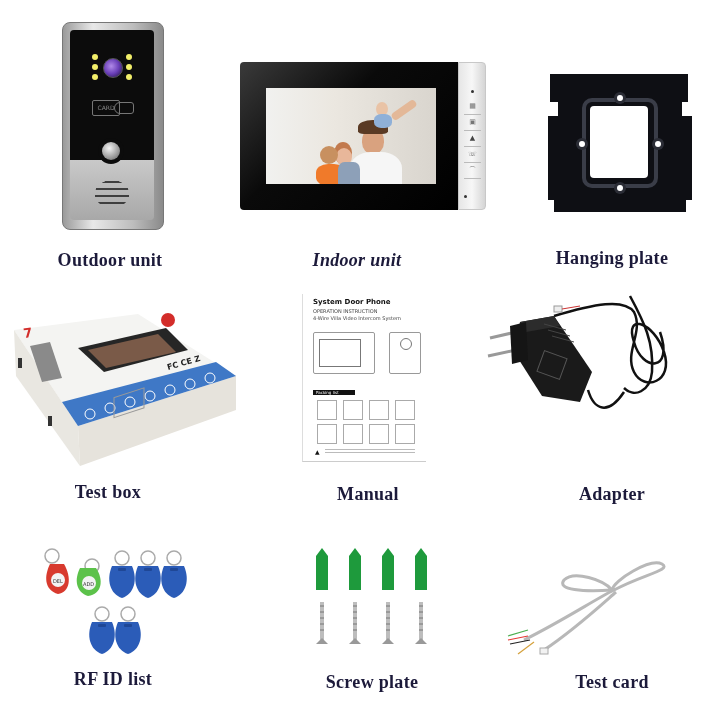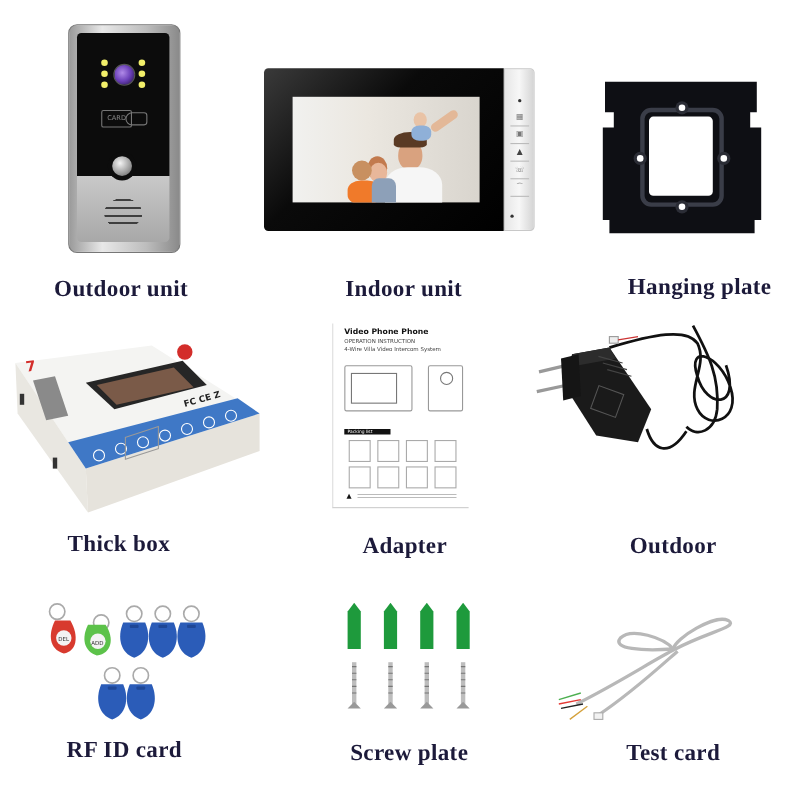--- a/index.html
+++ b/index.html
@@ -1,18 +1,18 @@
 <!DOCTYPE html>
 <html><head>
 <meta charset="utf-8">
 <style>
   html,body{margin:0;padding:0;background:#ffffff;}
   body{width:720px;height:720px;position:relative;overflow:hidden;font-family:"Liberation Serif","DejaVu Serif",serif;}
   .cell{position:absolute;}
-  .label{position:absolute;font-family:"Liberation Serif","DejaVu Serif",serif;font-weight:bold;color:#1c1a3a;font-size:21px;letter-spacing:0.3px;white-space:nowrap;transform:translateX(-50%);}
+  .label{position:absolute;font-family:"Liberation Serif","DejaVu Serif",serif;font-weight:bold;color:#1c1a3a;font-size:18px;letter-spacing:0.3px;white-space:nowrap;transform:translateX(-50%);}
   .abs{position:absolute;}
 </style>
 </head>
 <body>
 
 <div class="cell" style="left:62px;top:22px;width:102px;height:208px;">
   <div class="abs" style="left:0;top:0;width:100px;height:206px;border-radius:8px;background:linear-gradient(90deg,#9a9a9a,#e8e8e8 30%,#bdbdbd 70%,#8a8a8a);border:1px solid #777;"></div>
   <div class="abs" style="left:8px;top:8px;width:84px;height:130px;background:#0c0c0c;border-radius:4px 4px 0 0;"></div>
   <div class="abs" style="left:8px;top:138px;width:84px;height:60px;background:linear-gradient(180deg,#c9c9c9,#a8a8a8);border-radius:0 0 4px 4px;"></div>
 
@@ -51,38 +51,38 @@
   <div class="abs" style="left:218px;top:0;width:28px;height:148px;background:linear-gradient(90deg,#e6e6e6,#f7f7f7 50%,#d5d5d5);border:1px solid #c8c8c8;border-radius:0 4px 4px 0;box-sizing:border-box;">
     <div class="abs" style="left:12px;top:27px;width:3px;height:3px;border-radius:50%;background:#333;"></div>
     <div class="abs" style="left:5px;top:36px;width:17px;height:15px;border-bottom:1px solid #bbb;color:#777;font-size:7px;text-align:center;line-height:15px;font-family:'DejaVu Sans',sans-serif;">▦</div>
     <div class="abs" style="left:5px;top:52px;width:17px;height:15px;border-bottom:1px solid #bbb;color:#777;font-size:7px;text-align:center;line-height:15px;font-family:'DejaVu Sans',sans-serif;">▣</div>
     <div class="abs" style="left:5px;top:68px;width:17px;height:15px;border-bottom:1px solid #bbb;color:#444;font-size:7px;text-align:center;line-height:15px;font-family:'DejaVu Sans',sans-serif;">▲</div>
     <div class="abs" style="left:5px;top:84px;width:17px;height:15px;border-bottom:1px solid #bbb;color:#777;font-size:7px;text-align:center;line-height:15px;font-family:'DejaVu Sans',sans-serif;">☏</div>
     <div class="abs" style="left:5px;top:100px;width:17px;height:15px;border-bottom:1px solid #bbb;color:#777;font-size:7px;text-align:center;line-height:15px;font-family:'DejaVu Sans',sans-serif;">⌒</div>
     <div class="abs" style="left:5px;top:132px;width:3px;height:3px;border-radius:50%;background:#333;"></div>
   </div>
 </div>
-<div class="label" style="left:367px;top:250px;">Indoor unit</div>
+<div class="label" style="left:357px;top:250px;font-style:italic;">Indoor unit</div>
 
 <div class="cell" style="left:544px;top:74px;width:150px;height:140px;">
   <svg width="150" height="140" viewBox="0 0 150 140">
     <path d="M6 0 H144 V28 H138 V42 H148 V126 H142 V138 H10 V126 H4 V42 H14 V28 H6 Z" fill="#0e0f14"></path>
     <rect x="40" y="26" width="72" height="86" rx="8" fill="none" stroke="#3a3d48" stroke-width="4"></rect>
     <rect x="46" y="32" width="58" height="72" rx="4" fill="#ffffff"></rect>
     <circle cx="76" cy="24" r="6" fill="#2b2d36"></circle>
       <circle cx="76" cy="24" r="3" fill="#fff"></circle>
     <circle cx="76" cy="114" r="6" fill="#2b2d36"></circle>
       <circle cx="76" cy="114" r="3" fill="#fff"></circle>
     <circle cx="38" cy="70" r="6" fill="#2b2d36"></circle>
       <circle cx="38" cy="70" r="3" fill="#fff"></circle>
     <circle cx="114" cy="70" r="6" fill="#2b2d36"></circle>
       <circle cx="114" cy="70" r="3" fill="#fff"></circle>
   </svg>
 </div>
-<div class="label" style="left:636px;top:248px;">Hanging plate</div>
+<div class="label" style="left:612px;top:248px;">Hanging plate</div>
 
 <div class="cell" style="left:8px;top:306px;width:232px;height:166px;">
   <svg width="232" height="166" viewBox="0 0 232 166">
 
     <polygon points="6,24 130,8 228,70 70,120" fill="#f4f4f2"></polygon>
 
     <polygon points="6,24 70,120 72,160 8,70" fill="#e9e7e1"></polygon>
 
     <polygon points="70,120 228,70 228,104 72,160" fill="#e6e3dc"></polygon>
 
@@ -105,45 +105,45 @@
     <circle cx="202" cy="72" r="5" fill="none" stroke="#fff" stroke-width="1"></circle>
 
     <text x="160" y="64" fill="#222" font-family="DejaVu Sans, sans-serif" font-weight="bold" font-size="8" transform="rotate(-16 160 64)">FC CE Z</text>
 
     <rect x="106" y="126" width="30" height="20" fill="none" stroke="#999" transform="skewY(-18)"></rect>
 
     <rect x="10" y="52" width="4" height="10" fill="#333"></rect>
     <rect x="40" y="110" width="4" height="10" fill="#333"></rect>
   </svg>
 </div>
-<div class="label" style="left:108px;top:482px;">Thick box</div>
+<div class="label" style="left:108px;top:482px;">Test box</div>
 
 <div class="cell" style="left:302px;top:294px;width:124px;height:168px;background:#fff;border-left:1px solid #ddd;border-bottom:1px solid #ccc;box-sizing:border-box;">
-  <div class="abs" style="left:10px;top:4px;font-family:'DejaVu Sans',sans-serif;font-weight:bold;font-size:7px;color:#111;white-space:nowrap;">Video Phone Phone</div>
+  <div class="abs" style="left:10px;top:4px;font-family:'DejaVu Sans',sans-serif;font-weight:bold;font-size:7px;color:#111;white-space:nowrap;">System Door Phone</div>
   <div class="abs" style="left:10px;top:14px;font-family:'DejaVu Sans',sans-serif;font-size:5px;color:#444;white-space:nowrap;">OPERATION INSTRUCTION</div>
   <div class="abs" style="left:10px;top:21px;font-family:'DejaVu Sans',sans-serif;font-size:5px;color:#444;white-space:nowrap;">4-Wire Villa Video Intercom System</div>
   <div class="abs" style="left:10px;top:38px;width:60px;height:40px;border:1px solid #999;border-radius:2px;">
     <div class="abs" style="left:5px;top:6px;width:40px;height:26px;border:1px solid #777;"></div>
   </div>
   <div class="abs" style="left:86px;top:38px;width:30px;height:40px;border:1px solid #999;border-radius:2px;">
     <div class="abs" style="left:10px;top:5px;width:10px;height:10px;border-radius:50%;border:1px solid #777;"></div>
   </div>
   <div class="abs" style="left:10px;top:96px;background:#111;color:#fff;font-family:'DejaVu Sans',sans-serif;font-size:4px;padding:0 3px;height:5px;line-height:5px;width:36px;">Packing list</div>
   <div class="abs" style="left:14px;top:106px;width:18px;height:18px;border:1px solid #aaa;"></div>
   <div class="abs" style="left:40px;top:106px;width:18px;height:18px;border:1px solid #aaa;"></div>
   <div class="abs" style="left:66px;top:106px;width:18px;height:18px;border:1px solid #aaa;"></div>
   <div class="abs" style="left:92px;top:106px;width:18px;height:18px;border:1px solid #aaa;"></div>
   <div class="abs" style="left:14px;top:130px;width:18px;height:18px;border:1px solid #aaa;"></div>
   <div class="abs" style="left:40px;top:130px;width:18px;height:18px;border:1px solid #aaa;"></div>
   <div class="abs" style="left:66px;top:130px;width:18px;height:18px;border:1px solid #aaa;"></div>
   <div class="abs" style="left:92px;top:130px;width:18px;height:18px;border:1px solid #aaa;"></div>
   <div class="abs" style="left:12px;top:154px;font-size:6px;color:#111;font-family:'DejaVu Sans',sans-serif;">▲</div>
   <div class="abs" style="left:22px;top:155px;width:90px;height:6px;background:repeating-linear-gradient(180deg,#bbb 0 1px,transparent 1px 3px);"></div>
 </div>
-<div class="label" style="left:368px;top:484px;">Adapter</div>
+<div class="label" style="left:368px;top:484px;">Manual</div>
 
 <div class="cell" style="left:484px;top:292px;width:200px;height:130px;">
   <svg width="200" height="130" viewBox="0 0 200 130">
 
     <path d="M70 24 C 110 12, 140 6, 150 20 C 160 40, 140 60, 150 80 C 160 100, 190 90, 180 60 C 170 30, 140 20, 150 50 C 158 80, 190 80, 176 40" fill="none" stroke="#111" stroke-width="2.5"></path>
     <path d="M146 4 C 160 30, 170 50, 168 80 C 166 100, 150 106, 140 96" fill="none" stroke="#111" stroke-width="2.5"></path>
     <path d="M104 98 C 110 118, 124 124, 140 100" fill="none" stroke="#111" stroke-width="2.5"></path>
 
     <rect x="70" y="14" width="8" height="6" fill="#eee" stroke="#999"></rect>
     <line x1="78" y1="17" x2="96" y2="14" stroke="#c33" stroke-width="1"></line>
@@ -156,21 +156,21 @@
     <line x1="68" y1="44" x2="90" y2="50" stroke="#444" stroke-width="1"></line>
 
     <rect x="56" y="62" width="24" height="22" fill="none" stroke="#555" transform="rotate(20 68 73)"></rect>
 
     <line x1="6" y1="46" x2="32" y2="40" stroke="#999" stroke-width="3"></line>
     <line x1="4" y1="64" x2="32" y2="58" stroke="#999" stroke-width="3"></line>
 
     <polygon points="26,34 42,30 44,68 28,72" fill="#151515"></polygon>
   </svg>
 </div>
-<div class="label" style="left:612px;top:484px;">Outdoor</div>
+<div class="label" style="left:612px;top:484px;">Adapter</div>
 
 <div class="cell" style="left:40px;top:546px;width:150px;height:110px;">
   <svg width="150" height="110" viewBox="0 0 150 110">
 
     <g fill="none" stroke="#aaa" stroke-width="1.5">
       <circle cx="12" cy="10" r="7"></circle>
       <circle cx="52" cy="20" r="7"></circle>
       <circle cx="82" cy="12" r="7"></circle>
       <circle cx="108" cy="12" r="7"></circle>
       <circle cx="134" cy="12" r="7"></circle>
@@ -194,21 +194,21 @@
     <path d="M78 76 C 72 90, 76 104, 88 108 C 100 104, 104 90, 98 76 Z" fill="#2b5cb8"></path>
     <g fill="#1f4796">
       <rect x="78" y="22" width="8" height="3" rx="1"></rect>
       <rect x="104" y="22" width="8" height="3" rx="1"></rect>
       <rect x="130" y="22" width="8" height="3" rx="1"></rect>
       <rect x="58" y="78" width="8" height="3" rx="1"></rect>
       <rect x="84" y="78" width="8" height="3" rx="1"></rect>
     </g>
   </svg>
 </div>
-<div class="label" style="left:113px;top:669px;">RF ID card</div>
+<div class="label" style="left:113px;top:669px;">RF ID list</div>
 
 <div class="cell" style="left:312px;top:548px;width:126px;height:104px;">
   <svg width="126" height="104" viewBox="0 0 126 104">
     <g fill="#1e9a3c">
       <path d="M4 8 L10 0 L16 8 V42 H4 Z"></path>
       <path d="M37 8 L43 0 L49 8 V42 H37 Z"></path>
       <path d="M70 8 L76 0 L82 8 V42 H70 Z"></path>
       <path d="M103 8 L109 0 L115 8 V42 H103 Z"></path>
     </g>
     <g>

